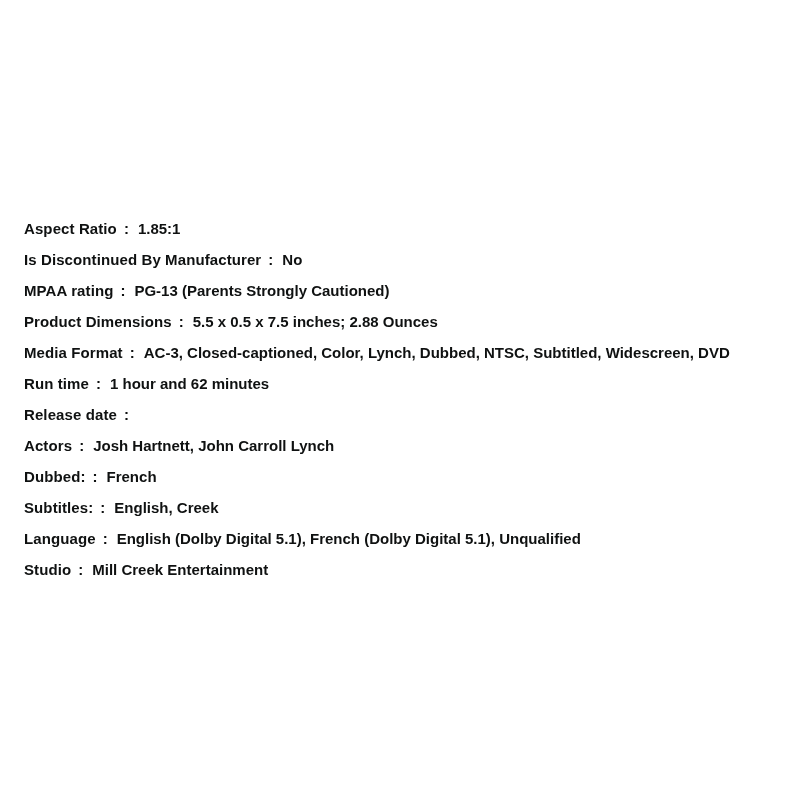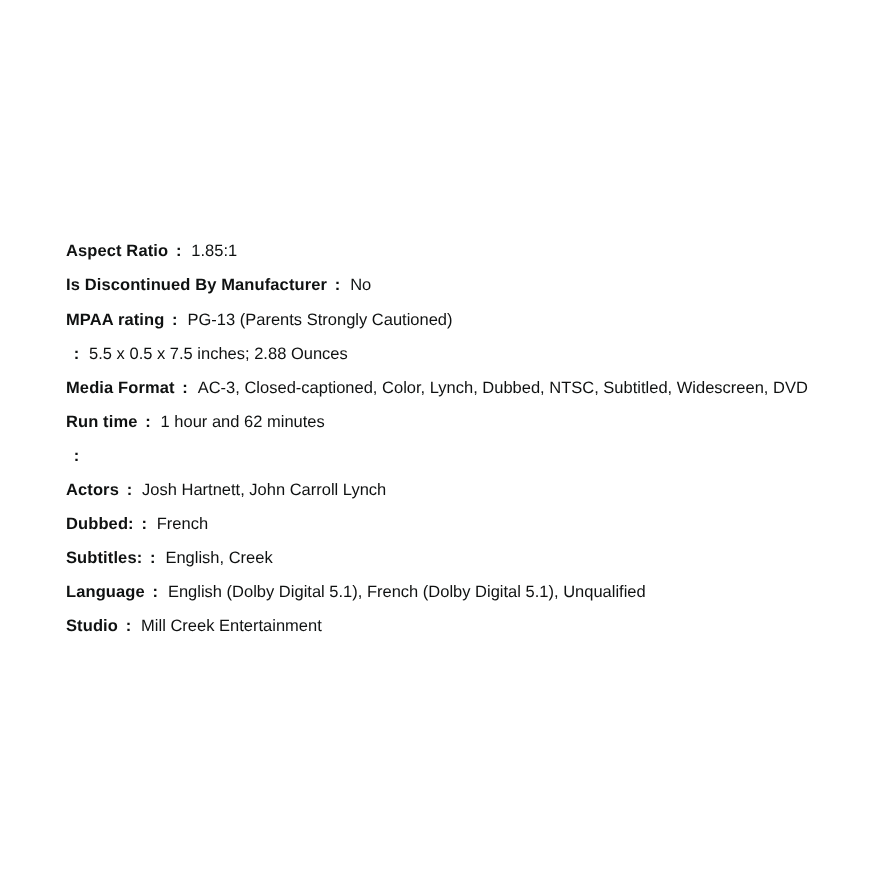--- a/index.html
+++ b/index.html
@@ -18,32 +18,31 @@
     left: 24px;
     right: 10px;
   }
   .detail-row {
     height: 31px;
     display: flex;
     align-items: center;
     font-size: 15px;
     line-height: 31px;
     white-space: nowrap;
-    margin-left: 36px;
   }
   .detail-label {
     font-weight: 700;
     letter-spacing: 0.1px;
   }
   .detail-sep {
     font-weight: 700;
     margin: 0 9px 0 7px;
   }
   .detail-value {
-    font-weight: 400;
+    font-weight: 700;
     text-align: center;
   }
 </style>
 </head>
 <body>
 
 <div class="details-wrap">
 
     <div class="detail-row">
       <span class="detail-label">Aspect Ratio</span>
@@ -57,37 +56,39 @@
       <span class="detail-value">No</span>
     </div>
 
     <div class="detail-row">
       <span class="detail-label">MPAA rating</span>
       <span class="detail-sep">:</span>
       <span class="detail-value">PG-13 (Parents Strongly Cautioned)</span>
     </div>
 
     <div class="detail-row">
+      <span class="detail-label">Product Dimensions</span>
       <span class="detail-sep">:</span>
       <span class="detail-value">5.5 x 0.5 x 7.5 inches; 2.88 Ounces</span>
     </div>
 
     <div class="detail-row">
       <span class="detail-label">Media Format</span>
       <span class="detail-sep">:</span>
       <span class="detail-value">AC-3, Closed-captioned, Color, Lynch, Dubbed, NTSC, Subtitled, Widescreen, DVD</span>
     </div>
 
     <div class="detail-row">
       <span class="detail-label">Run time</span>
       <span class="detail-sep">:</span>
       <span class="detail-value">1 hour and 62 minutes</span>
     </div>
 
     <div class="detail-row">
+      <span class="detail-label">Release date</span>
       <span class="detail-sep">:</span>
     </div>
 
     <div class="detail-row">
       <span class="detail-label">Actors</span>
       <span class="detail-sep">:</span>
       <span class="detail-value">Josh Hartnett, John Carroll Lynch</span>
     </div>
 
     <div class="detail-row">

